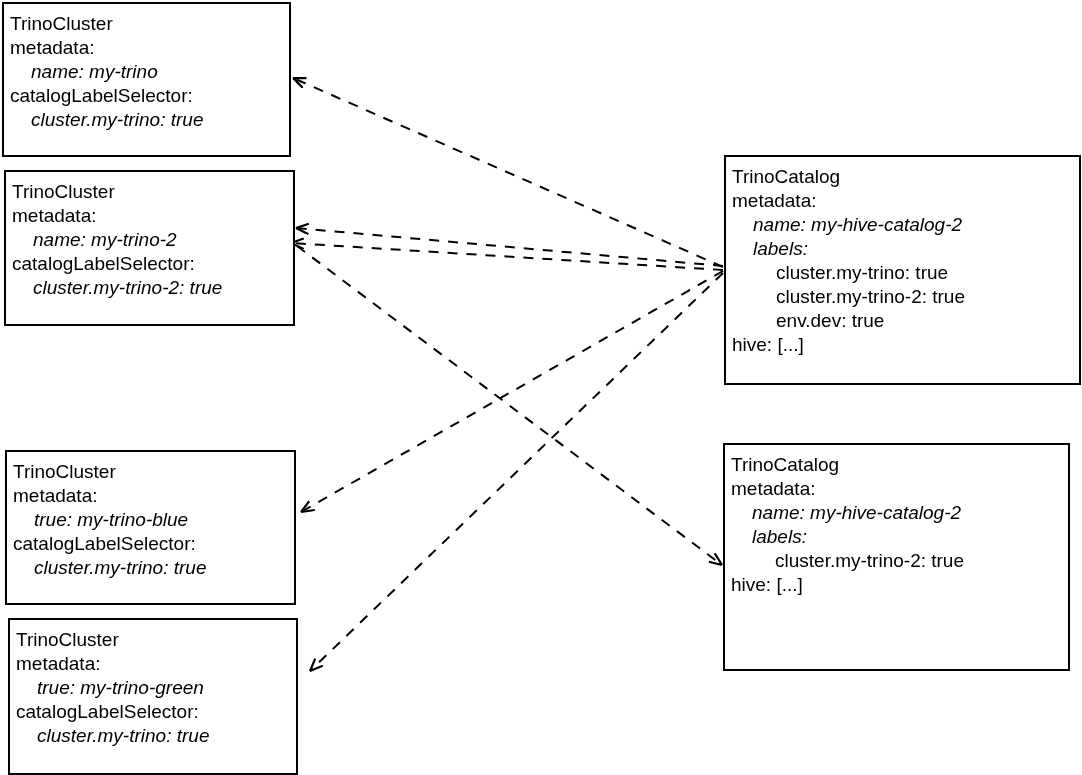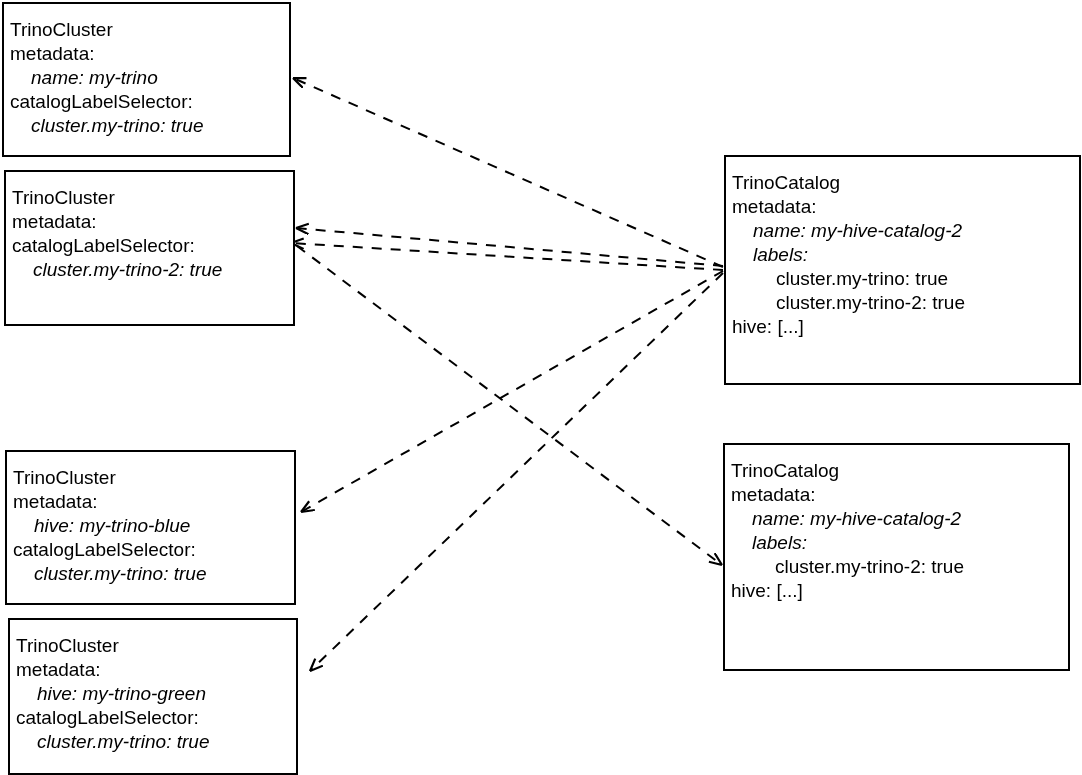--- a/index.html
+++ b/index.html
@@ -21,21 +21,21 @@
     top: 0;
     width: 1082px;
     height: 775px;
     pointer-events: none;
   }
   .node {
     position: absolute;
     box-sizing: border-box;
     background: #ffffff;
     border: 2px solid #000000;
-    padding: 14px 0 0 6px;
+    padding: 8px 0 0 6px;
     z-index: 2;
   }
   .line {
     display: block;
     color: #000000;
     font-size: 19px;
     line-height: 24px;
     white-space: pre;
     letter-spacing: 0px;
   }
@@ -71,47 +71,49 @@
     <span class="line">TrinoCluster</span>
     <span class="line">metadata:</span>
     <span class="line indent1">name: my-trino</span>
     <span class="line">catalogLabelSelector:</span>
     <span class="line indent1">cluster.my-trino: true</span>
   </div>
 
   <div class="node" style="left:4px; top:170px; width:291px; height:156px;">
     <span class="line">TrinoCluster</span>
     <span class="line">metadata:</span>
+    <span class="line indent1">name: my-trino-2</span>
     <span class="line">catalogLabelSelector:</span>
     <span class="line indent1">cluster.my-trino-2: true</span>
   </div>
 
   <div class="node" style="left:5px; top:450px; width:291px; height:155px;">
     <span class="line">TrinoCluster</span>
     <span class="line">metadata:</span>
-    <span class="line indent1">hive: my-trino-blue</span>
+    <span class="line indent1">true: my-trino-blue</span>
     <span class="line">catalogLabelSelector:</span>
     <span class="line indent1">cluster.my-trino: true</span>
   </div>
 
   <div class="node" style="left:8px; top:618px; width:290px; height:157px;">
     <span class="line">TrinoCluster</span>
     <span class="line">metadata:</span>
-    <span class="line indent1">hive: my-trino-green</span>
+    <span class="line indent1">true: my-trino-green</span>
     <span class="line">catalogLabelSelector:</span>
     <span class="line indent1">cluster.my-trino: true</span>
   </div>
 
   <div class="node" style="left:724px; top:155px; width:357px; height:230px;">
     <span class="line">TrinoCatalog</span>
     <span class="line">metadata:</span>
     <span class="line indent1">name: my-hive-catalog-2</span>
     <span class="line indent1">labels:</span>
     <span class="line indent2">cluster.my-trino: true</span>
     <span class="line indent2">cluster.my-trino-2: true</span>
+    <span class="line indent2">env.dev: true</span>
     <span class="line">hive: [...]</span>
   </div>
 
   <div class="node" style="left:723px; top:443px; width:347px; height:228px;">
     <span class="line">TrinoCatalog</span>
     <span class="line">metadata:</span>
     <span class="line indent1">name: my-hive-catalog-2</span>
     <span class="line indent1">labels:</span>
     <span class="line indent2">cluster.my-trino-2: true</span>
     <span class="line">hive: [...]</span>

